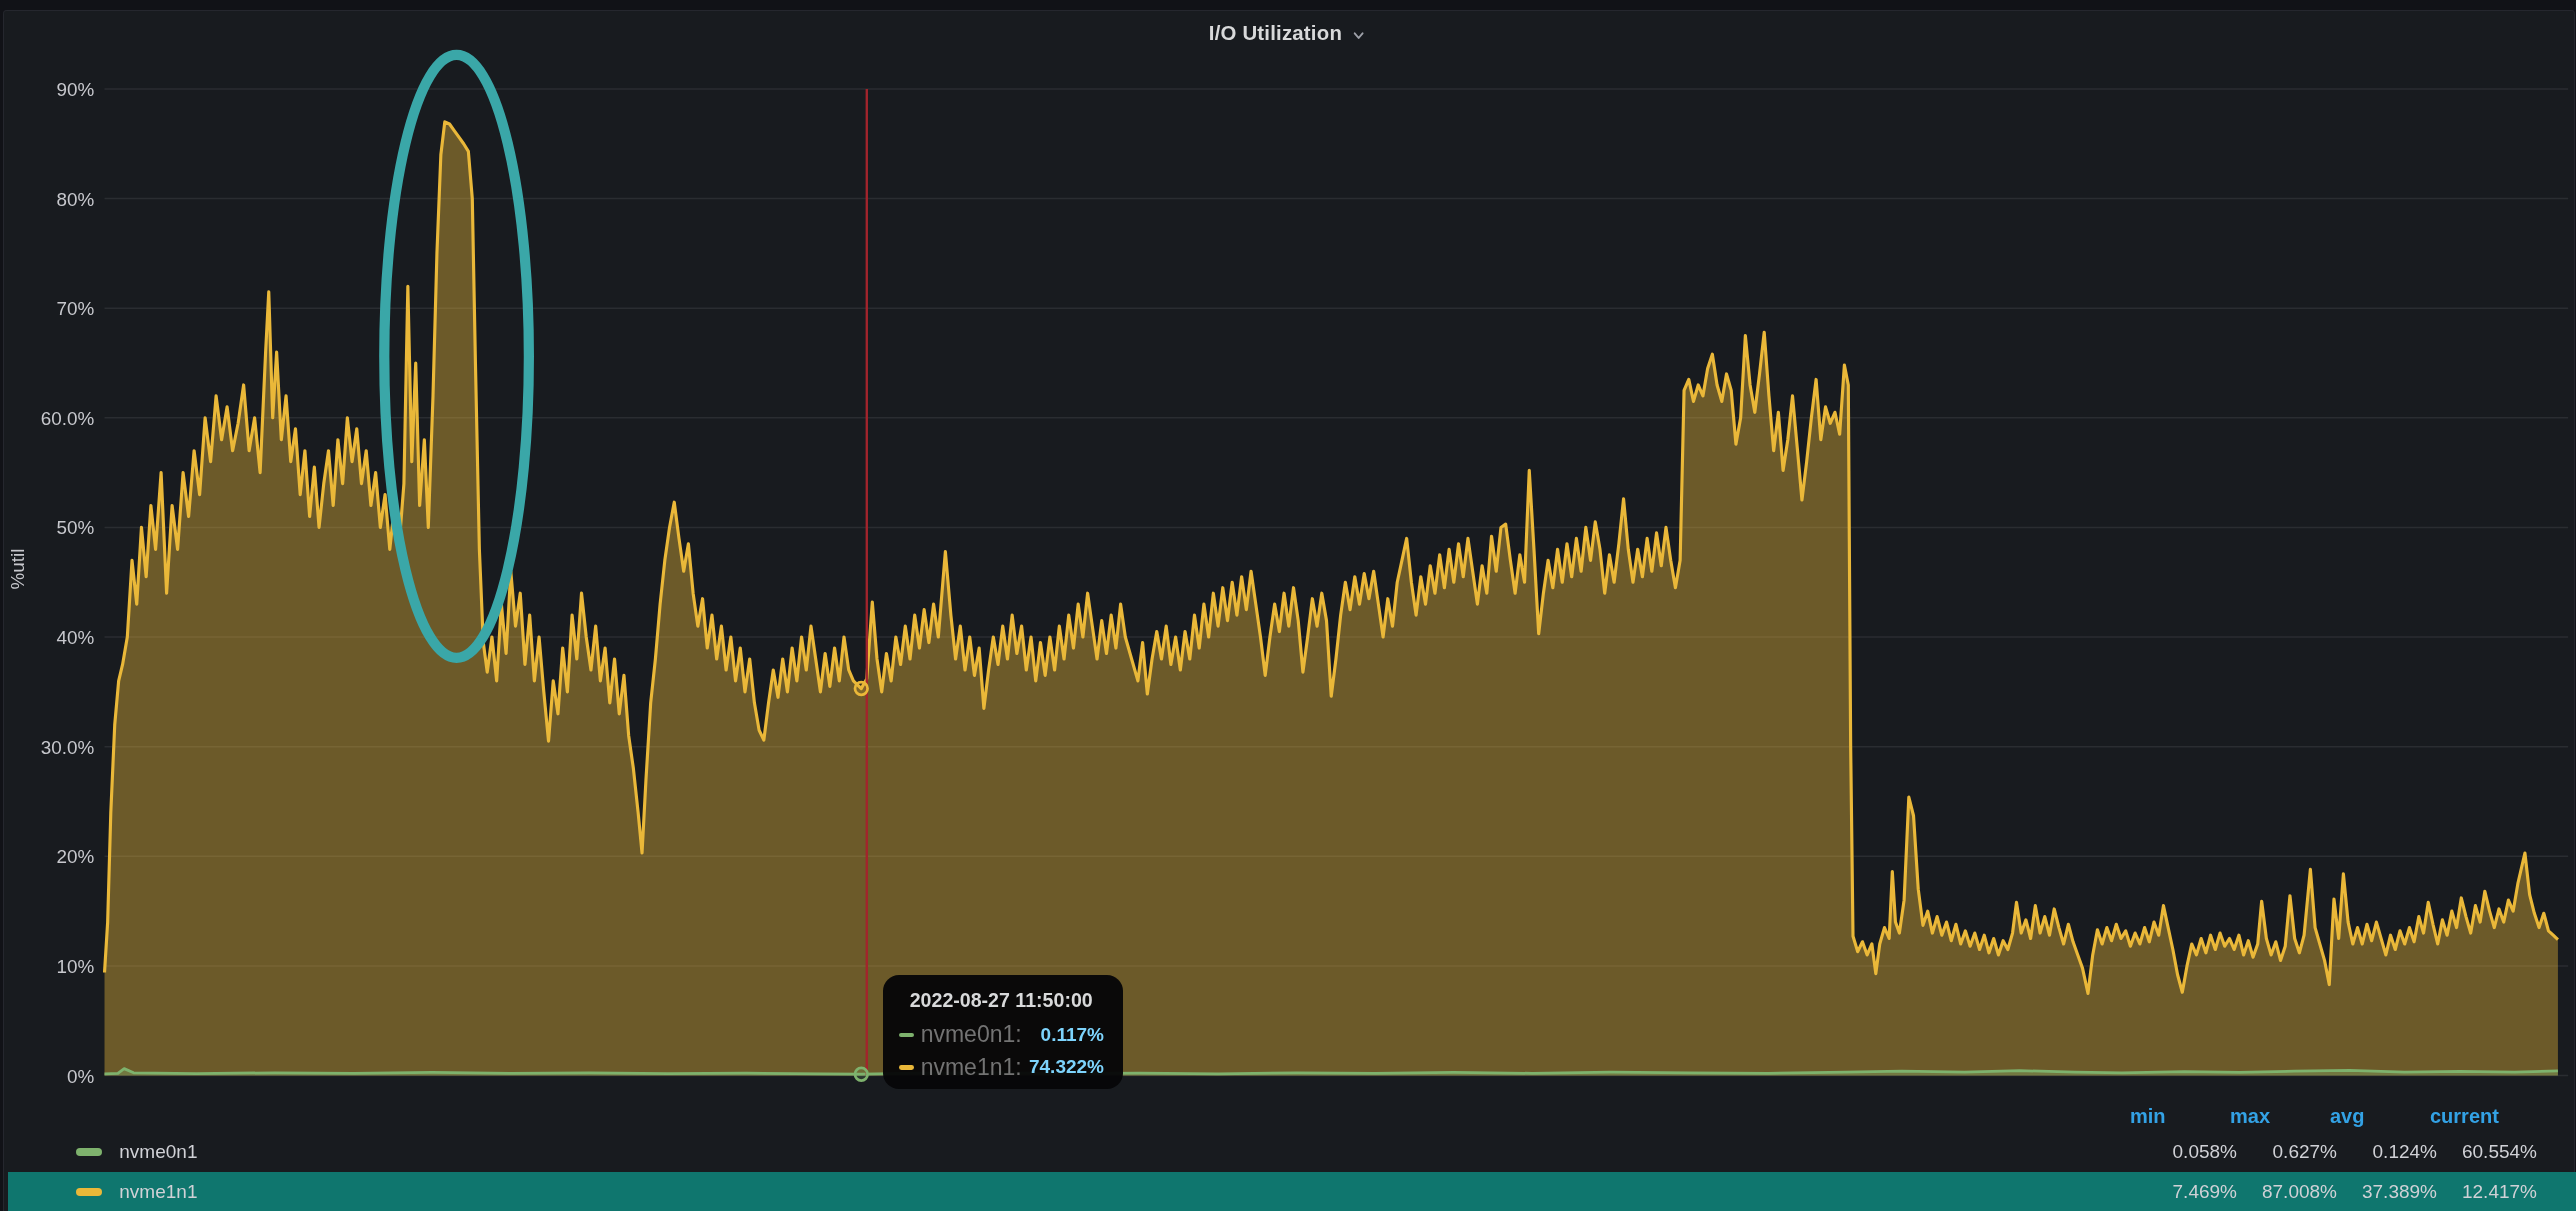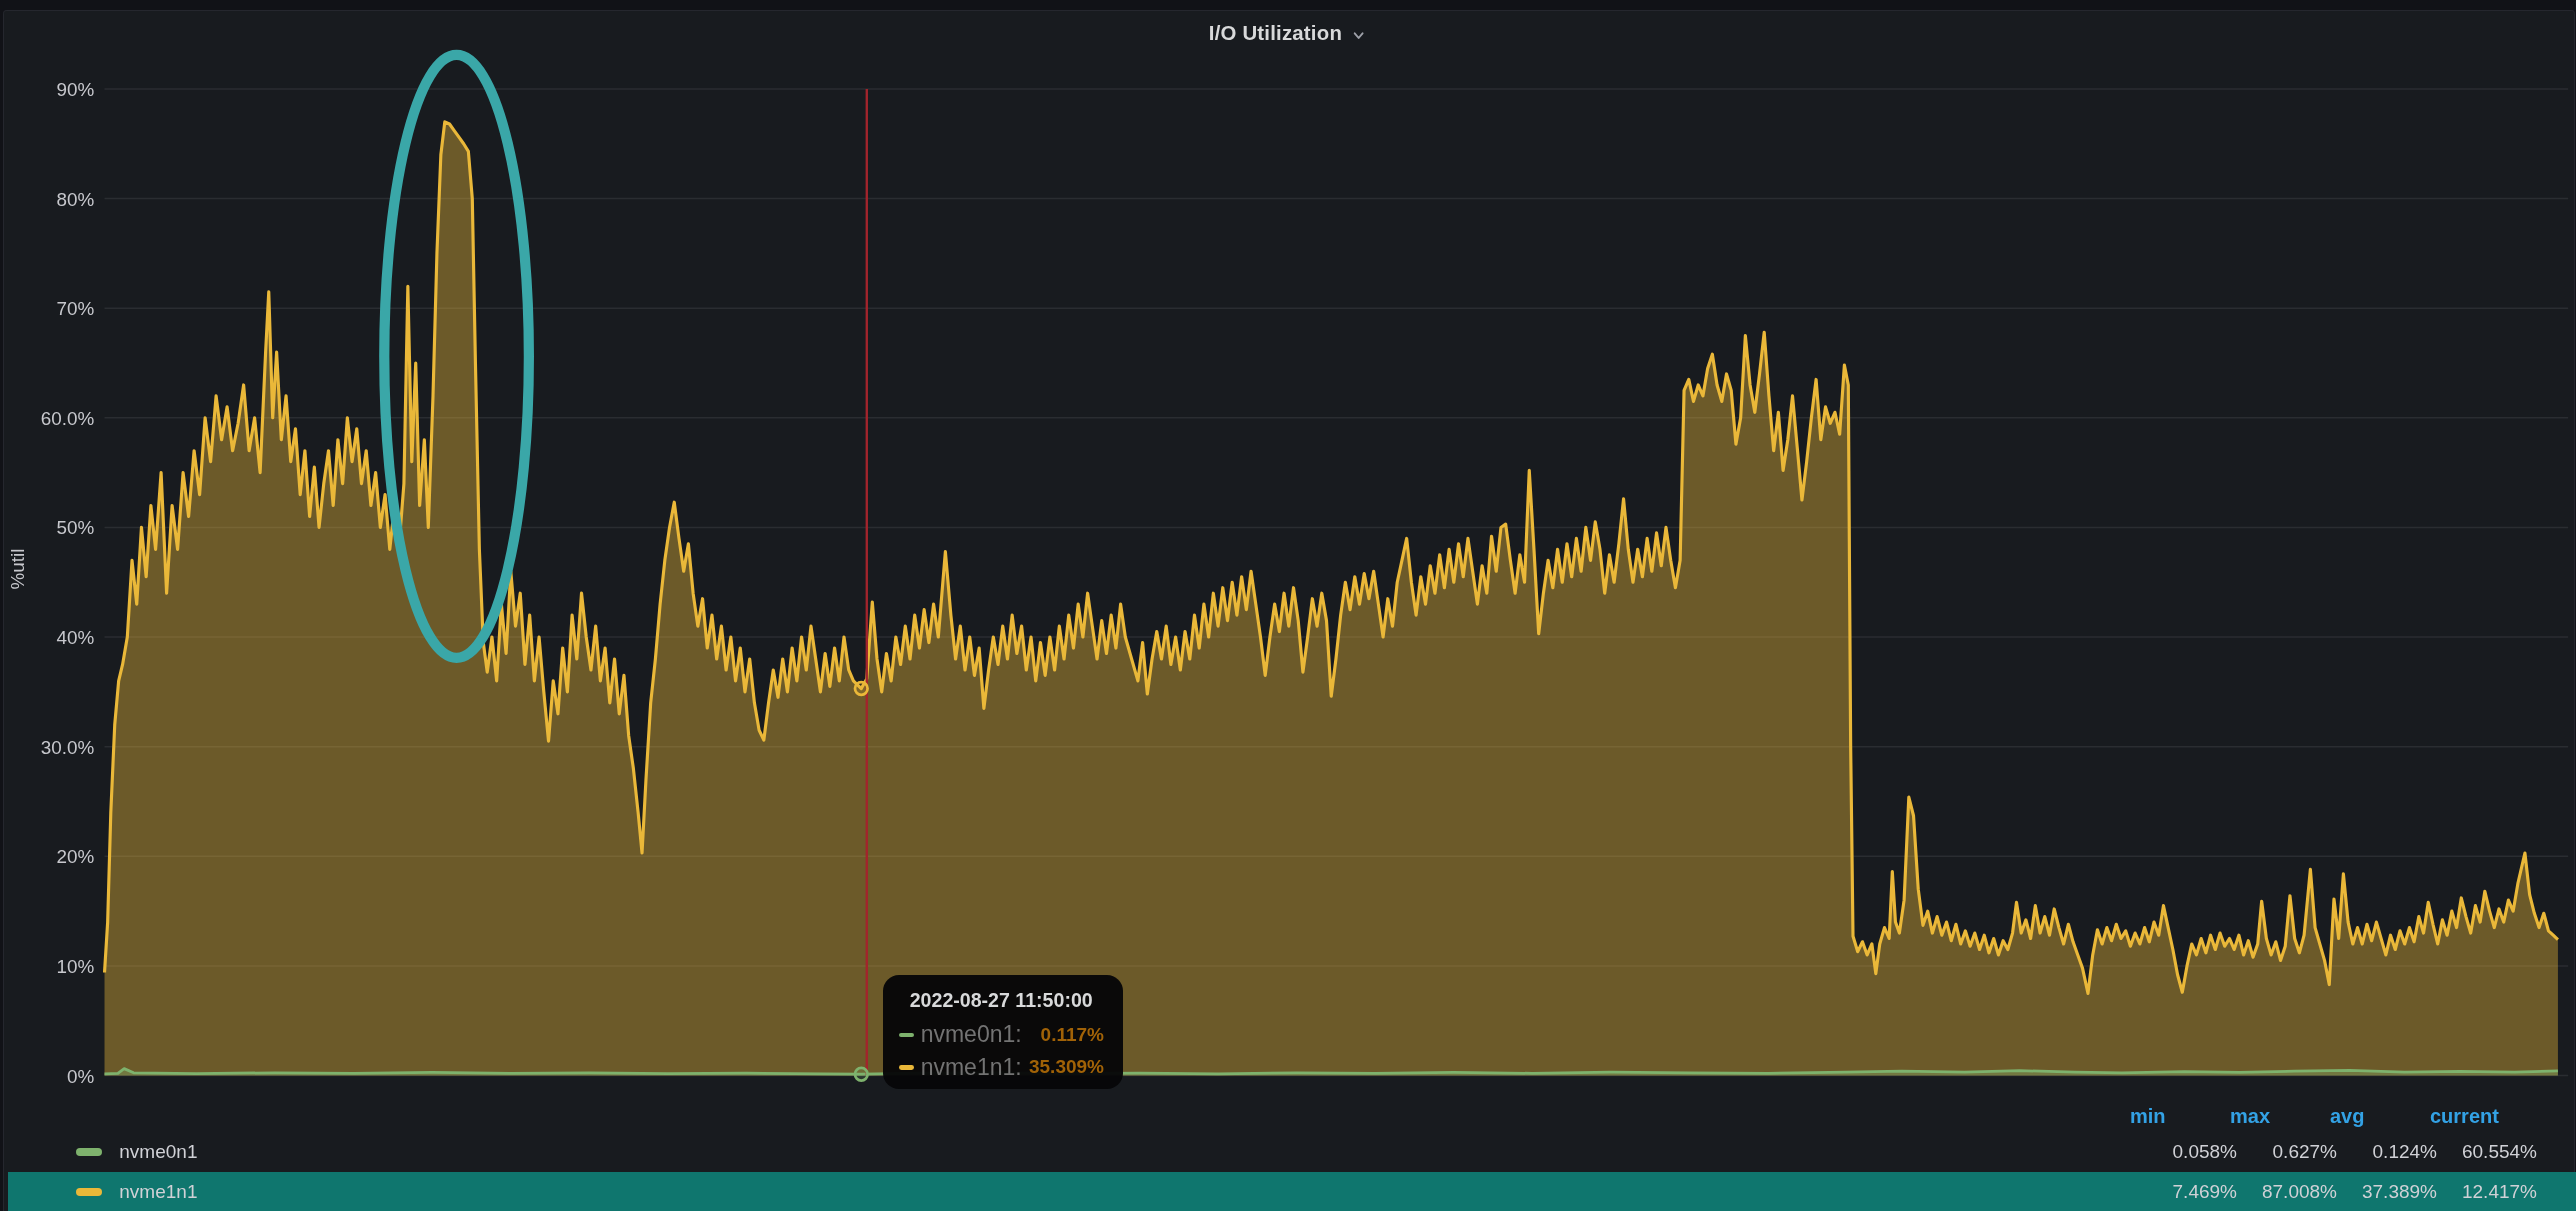--- a/index.html
+++ b/index.html
@@ -24,21 +24,21 @@
   .chart-svg{position:absolute;left:0;top:0;}
   .tooltip{
     position:absolute;left:883px;top:975px;width:240px;height:114px;
     background:rgba(6,6,8,0.96);border-radius:16px;box-sizing:border-box;
     padding:14px 19px 11px 15.7px;z-index:5;
   }
   .tooltip-title{color:#d8d9da;font-size:19.6px;font-weight:700;margin:0 0 9.4px 11px;white-space:nowrap;}
   .tooltip-row{display:flex;align-items:center;margin-top:5.5px;}
   .tt-swatch{width:15.7px;height:4.7px;border-radius:2.4px;flex:0 0 auto;margin-right:6.3px;}
   .tt-name{color:#737373;font-size:23px;}
-  .tt-val{color:#a16207;font-size:19px;font-weight:700;margin-left:auto;}
+  .tt-val{color:#7dd3fc;font-size:19px;font-weight:700;margin-left:auto;}
   .legend-headers{
     position:absolute;top:1101px;right:46px;height:30px;display:flex;z-index:4;
   }
   .legend-headers span{
     width:100px;text-align:left;color:#33a2e5;font-size:20px;font-weight:700;line-height:30px;
   }
   .legend-row{
     position:absolute;left:8px;width:2571px;height:40px;display:flex;align-items:center;z-index:4;
   }
   .legend-row.row0{top:1132px;}
@@ -97,21 +97,21 @@
 <div class="tooltip">
   <div class="tooltip-title">2022-08-27 11:50:00</div>
   <div class="tooltip-row">
     <span class="tt-swatch" id="tt-sw0" style="background: rgb(126, 178, 109);"></span>
     <span class="tt-name">nvme0n1:</span>
     <span class="tt-val">0.117%</span>
   </div>
   <div class="tooltip-row">
     <span class="tt-swatch" id="tt-sw1" style="background: rgb(234, 184, 57);"></span>
     <span class="tt-name">nvme1n1:</span>
-    <span class="tt-val">35.309%</span>
+    <span class="tt-val">74.322%</span>
   </div>
 </div>
 
 <div class="legend-headers">
   <span>min</span>
   <span>max</span>
   <span>avg</span>
   <span>current</span>
 </div>
 

